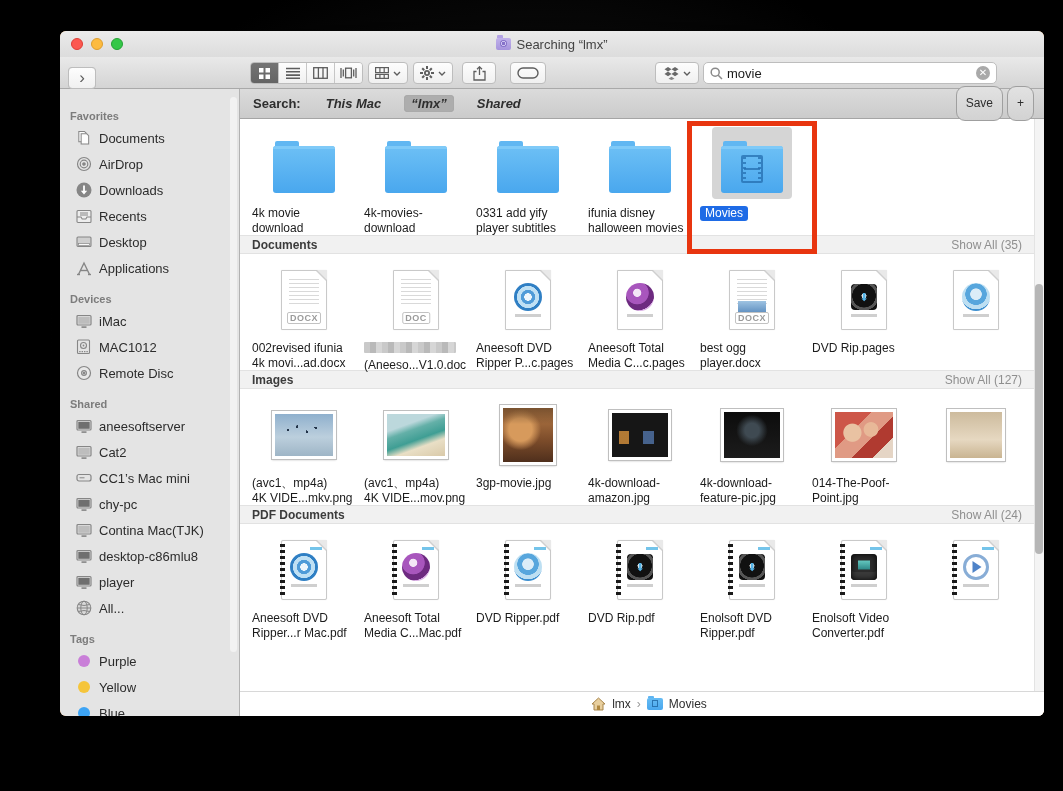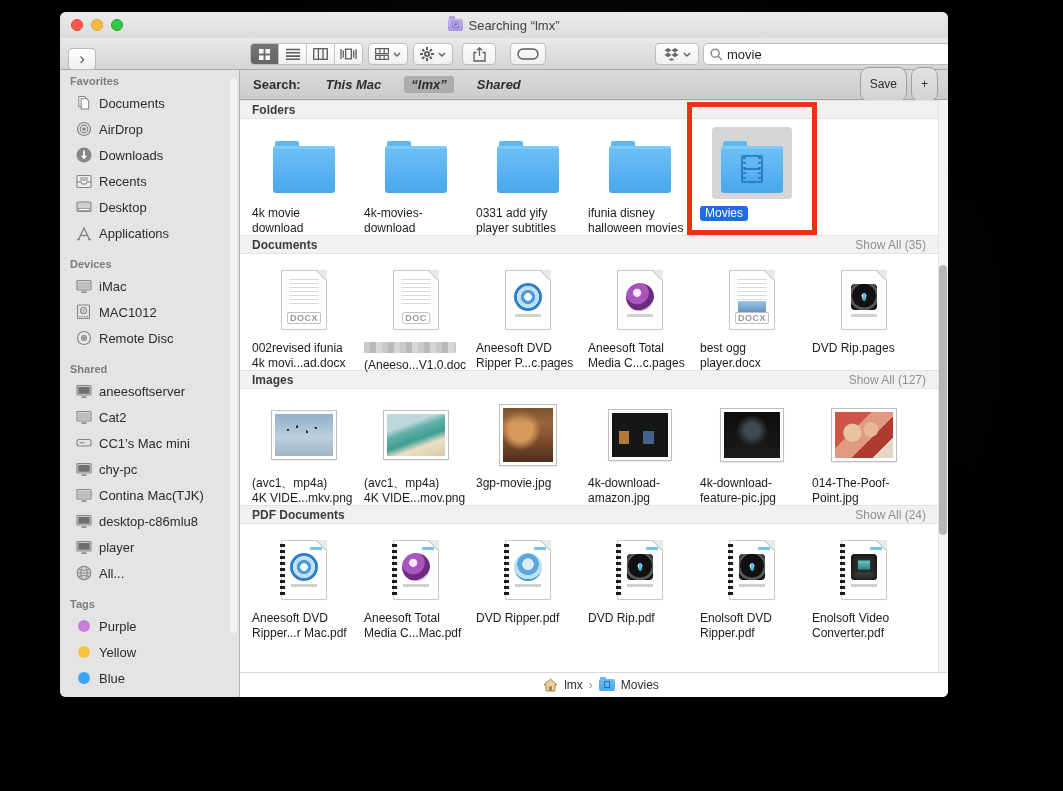--- a/index.html
+++ b/index.html
@@ -1,20 +1,20 @@
 <!DOCTYPE html>
 <html><head>
 <meta charset="utf-8">
 <style>
   html,body{margin:0;padding:0;background:#000;}
   .stage{position:relative;width:1063px;height:791px;background:#000;overflow:hidden;
          font-family:"Liberation Sans","DejaVu Sans",sans-serif;-webkit-font-smoothing:antialiased;}
   .stage::before{content:"";position:absolute;left:30px;top:0;width:1010px;height:740px;
         background:radial-gradient(ellipse at 50% 45%, rgba(90,90,90,.38), rgba(0,0,0,0) 70%);}
-  .window{position:absolute;left:60px;top:12px;width:888px;height:685px;border-radius:6px;
+  .window{position:absolute;left:60px;top:31px;width:984px;height:685px;border-radius:6px;
           overflow:hidden;background:#fdba74;box-shadow:0 22px 45px 12px rgba(0,0,0,.85);}
   
   .titlebar{position:relative;height:26px;background:linear-gradient(#ebebeb,#dcdcdc);}
   .lights{position:absolute;left:11px;top:7px;display:flex;gap:8px;}
   .light{width:12px;height:12px;border-radius:50%;}
   .light.red{background:#fc5850;border:1px solid #dd3e36;box-sizing:border-box;}
   .light.yellow{background:#fdbb3f;border:1px solid #dd9e2f;box-sizing:border-box;}
   .light.green{background:#34c748;border:1px solid #24a135;box-sizing:border-box;}
   .titlewrap{height:100%;display:flex;align-items:center;justify-content:center;gap:5px;}
   .smartfolder{position:relative;width:15px;height:12px;background:linear-gradient(#c0b1ea,#a694dd);border-radius:2px;}
@@ -33,21 +33,21 @@
   .seg .s:last-child{border-right:none;}
   .seg .s.sel{background:linear-gradient(#747474,#646464);}
   .chev{margin-left:4px;}
   svg.g{display:block;}
   .tb-search{position:absolute;left:643px;top:5px;width:294px;height:22px;box-sizing:border-box;border:1px solid #bdbdbd;
              border-radius:5px;background:#fff;display:flex;align-items:center;padding:0 6px;gap:4px;}
   .tb-search input{border:none;outline:none;flex:1;font-size:13px;color:#1c1c1c;font-family:inherit;background:transparent;padding:0;}
   .clearbtn{width:14px;height:14px;border-radius:50%;background:#a9a9a9;color:#fff;font-size:10px;line-height:14px;text-align:center;flex:none;}
   
   .wbody{display:flex;height:627px;}
-  .sidebar{width:180px;flex:none;background:#e4e4e4;border-right:1px solid #b2b2b2;box-sizing:border-box;position:relative;overflow:hidden;padding-top:5px;}
+  .sidebar{width:180px;flex:none;background:#e4e4e4;border-right:1px solid #b2b2b2;box-sizing:border-box;position:relative;overflow:hidden;padding-top:21px;}
   .sb-thumb{position:absolute;right:2px;top:8px;width:7px;height:555px;border-radius:4px;background:#f2f2f2;}
   .sb-title{font-size:11px;font-weight:bold;color:#7c7c7c;padding:0 0 3px 10px;margin-top:12px;}
   .sb-title:first-child{margin-top:0;}
   .sb-item{height:26px;display:flex;align-items:center;gap:7px;padding-left:15px;font-size:13px;color:#2c2c2c;}
   .sb-ic{width:17px;height:17px;flex:none;display:flex;align-items:center;justify-content:center;}
   .dot{width:12px;height:12px;border-radius:50%;flex:none;}
   
   .main{flex:1;display:flex;flex-direction:column;background:#fff;min-width:0;}
   .scopebar{height:30px;flex:none;background:linear-gradient(#dbdbdb,#cbcbcb);border-bottom:1px solid #a5a5a5;box-sizing:border-box;
             display:flex;align-items:center;padding:0 10px 0 13px;font-size:13px;color:#2e2e2e;position:relative;}
@@ -540,23 +540,20 @@
           <span class="scopeopt pill">“lmx”</span>
           <span class="scopeopt">Shared</span>
           <span class="scope-actions">
             <span class="minibtn">Save</span>
             <span class="minibtn">+</span>
           </span>
         </div>
 
         <div class="results" id="results">
 
-        <div class="section-band">
-              <span class="nm">Folders</span>
-            </div>
             <div class="srow">
               <div class="cell">
                 <div class="iconwrap">
                   <div class="folder" style="position: relative;"></div>
                 </div>
                 <div class="lines">
                   <div>4k movie</div>
                   <div>download</div>
                 </div>
               </div>

